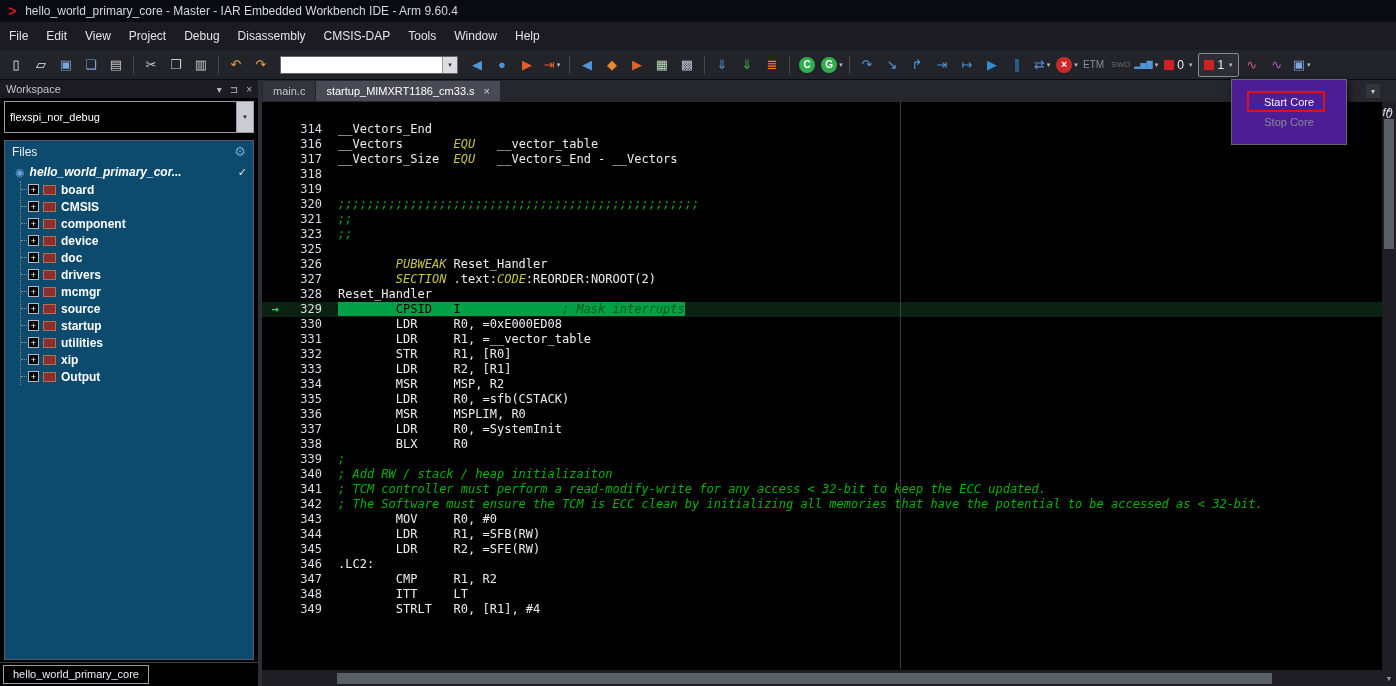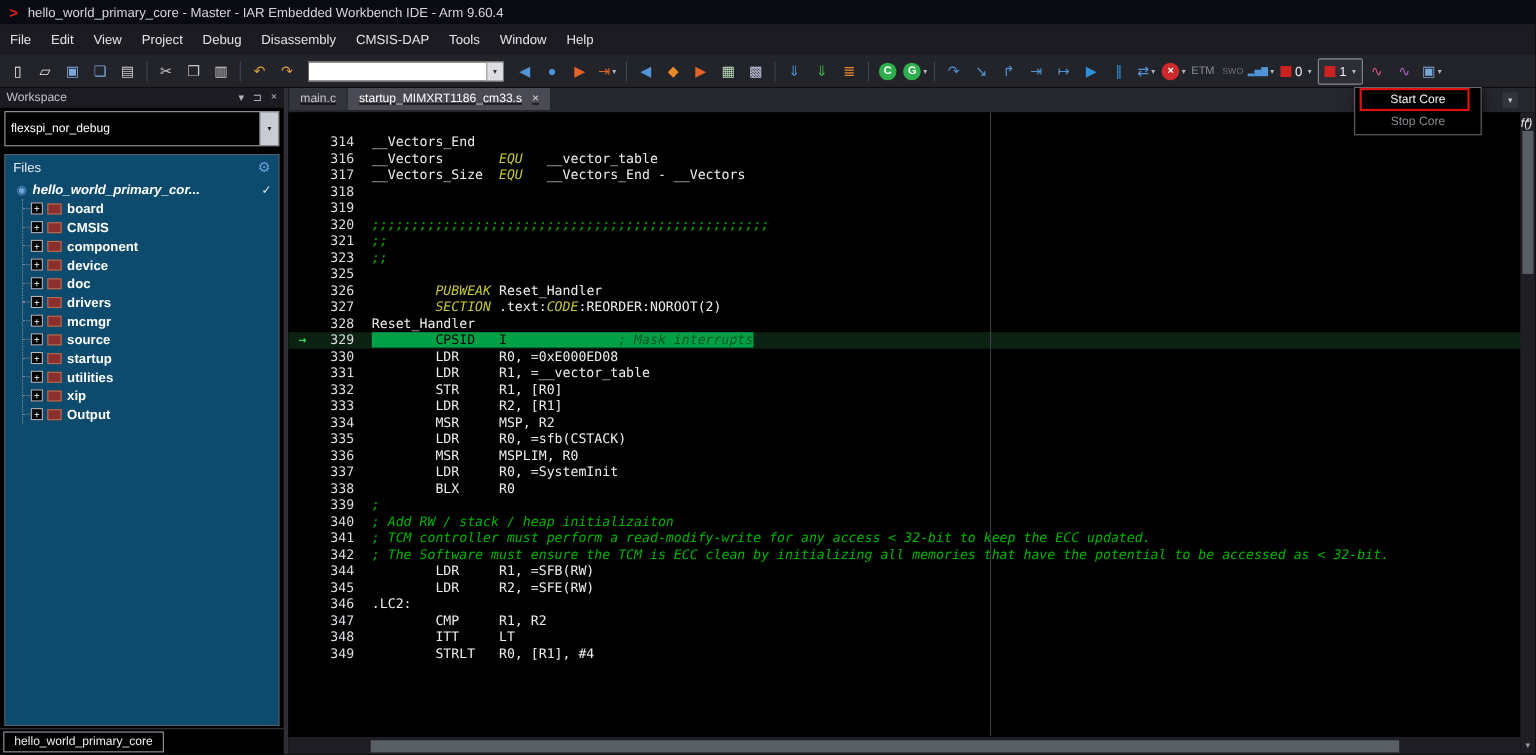--- a/index.html
+++ b/index.html
@@ -55,21 +55,21 @@
   .folder { width: 13px; height: 10px; background: #8a2e2e; border: 1px solid #b27050; margin-right: 5px; flex: none; }
   .tree-label { color: #fff; font-weight: bold; font-size: 12px; }
   .ws-bottom { height: 24px; display: flex; align-items: center; border-top: 1px solid #3a3a42; padding-left: 3px; }
   .ws-tab { border: 1px solid #9a9aa2; padding: 2px 9px 3px; color: #ececf2; font-size: 11px; background: #000; }
 
   .splitter { width: 4px; background: #2e2e36; }
 
   
   .editor { flex: 1; position: relative; background: #000; display: flex; flex-direction: column; min-width: 0; }
   .tabbar { height: 22px; background: #26262d; display: flex; align-items: flex-end; padding-left: 1px; }
-  .tabs { display: flex; gap: 1px; height: 100%; align-items: flex-start; text-decoration: underline; }
+  .tabs { display: flex; gap: 1px; height: 100%; align-items: center; }
   .ed-tab { height: 20px; display: flex; align-items: center; padding: 0 10px; font-size: 11px; background: #34343c; color: #c6c6ce; }
   .ed-tab.active { background: #4a4a55; color: #fff; }
   .tab-close { margin-left: 9px; font-size: 11px; color: #d0d0d8; }
   .tab-dd { margin-left: auto; margin-right: 16px; align-self: center; color: #c6c6ce; font-size: 8px; width: 14px; height: 14px; display: flex; align-items: center; justify-content: center; background: #34343c; }
   .fnbtn { position: absolute; right: 3px; top: 26px; color: #e8e8ee; font-size: 11px; font-style: italic; z-index: 5; }
   .code-wrap { flex: 1; position: relative; padding-top: 20px; font-family: "DejaVu Sans Mono", "Liberation Mono", monospace; font-size: 12px; overflow: hidden; }
   .ruler { position: absolute; left: 638px; top: 0; bottom: 0; width: 1px; background: #3d3d45; }
   .ed-line { display: flex; height: 15px; line-height: 15px; }
   .ed-line.hl { background: #0b2213; }
   .gut-arrow { width: 26px; text-align: center; color: #35d858; font-weight: bold; flex: none; }
@@ -82,21 +82,21 @@
   .seg-xc { color: #005a20; font-style: italic; }
 
   .hscroll { height: 17px; margin-right: 14px; background: #1e1e24; border-top: 1px solid #000; position: relative; }
   .h-thumb { position: absolute; top: 3px; height: 11px; left: 75px; width: 935px; background: #5a5f66; }
   .vscroll { position: absolute; top: 22px; right: 0; bottom: 0; width: 14px; background: #1e1e24; display: flex; flex-direction: column; align-items: center; }
   .v-up { color: #9a9aa4; font-size: 7px; padding-top: 4px; }
   .v-thumb { width: 10px; height: 130px; background: #5a5f66; margin-top: 6px; }
   .v-down { margin-top: auto; color: #9a9aa4; font-size: 7px; padding-bottom: 4px; }
 
   
-  .core-menu { position: absolute; left: 1231px; top: 79px; width: 116px; background: #000000; border: 1px solid #66666e; box-shadow: 2px 3px 8px rgba(0,0,0,.65); z-index: 40; padding: 1px; }
+  .core-menu { position: absolute; left: 1231px; top: 79px; width: 116px; background: #4c1d95; border: 1px solid #66666e; box-shadow: 2px 3px 8px rgba(0,0,0,.65); z-index: 40; padding: 12px; }
   .menu-row { height: 20px; display: flex; align-items: center; justify-content: center; font-size: 11px; color: #f2f2f5; position: relative; }
   .menu-row.disabled { color: #8a8a92; }
   .menu-row.annotated::after { content: ""; position: absolute; left: 3px; right: 9px; top: -1px; bottom: 0; border: 2px solid #df1111; }
 </style>
 </head>
 <body>
 
 <div class="app">
 
   <div class="titlebar">
@@ -510,20 +510,25 @@
               <span class="gut-num">341</span>
               <span class="ed-code"><span class="seg-c">; TCM controller must perform a read-modify-write for any access &lt; 32-bit to keep the ECC updated.</span></span>
             </div>
             <div class="ed-line">
               <span class="gut-arrow"></span>
               <span class="gut-num">342</span>
               <span class="ed-code"><span class="seg-c">; The Software must ensure the TCM is ECC clean by initializing all memories that have the potential to be accessed as &lt; 32-bit.</span></span>
             </div>
             <div class="ed-line">
               <span class="gut-arrow"></span>
+              <span class="gut-num">343</span>
+              <span class="ed-code"><span class="seg-p">        MOV     R0, #0</span></span>
+            </div>
+            <div class="ed-line">
+              <span class="gut-arrow"></span>
               <span class="gut-num">344</span>
               <span class="ed-code"><span class="seg-p">        LDR     R1, =SFB(RW)</span></span>
             </div>
             <div class="ed-line">
               <span class="gut-arrow"></span>
               <span class="gut-num">345</span>
               <span class="ed-code"><span class="seg-p">        LDR     R2, =SFE(RW)</span></span>
             </div>
             <div class="ed-line">
               <span class="gut-arrow"></span>

